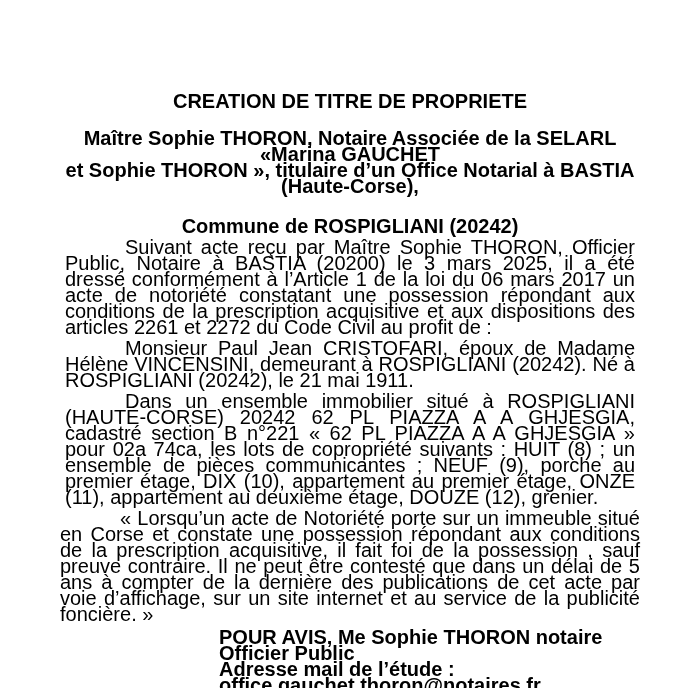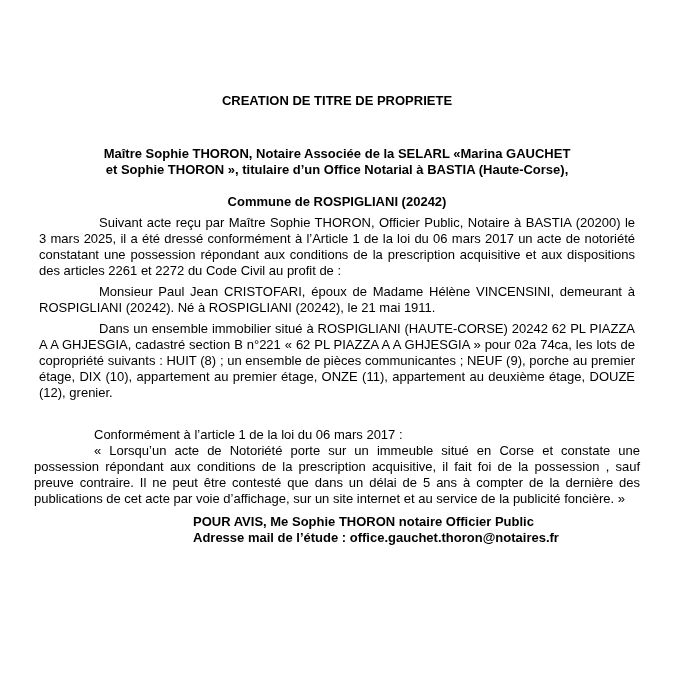--- a/index.html
+++ b/index.html
@@ -11,35 +11,35 @@
     height: 688px;
     background: #ffffff;
     color: #000000;
     font-family: "Liberation Sans", sans-serif;
     overflow: hidden;
   }
   .page {
     box-sizing: border-box;
     width: 699px;
     height: 492px;
-    padding: 93px 59px 0 34px;
-    font-size: 13px;
+    padding: 93px 59px 0 60px;
+    font-size: 20px;
     line-height: 16px;
   }
   .doc-title {
     text-align: center;
     font-weight: bold;
   }
   .notary-header {
-    margin-top: 37px;
+    margin-top: 21px;
     text-align: center;
     font-weight: bold;
   }
   .commune-heading {
-    margin-top: 16px;
+    margin-top: 24px;
     text-align: center;
     font-weight: bold;
   }
   .body-para {
     margin: 5px;
     text-align: justify;
     text-indent: 60px;
   }
   .loi-intro {
     margin-top: 26px;
@@ -69,21 +69,20 @@
   </div>
 
   <div class="commune-heading">Commune de ROSPIGLIANI (20242)</div>
 
   <p class="body-para">Suivant acte reçu par Maître Sophie THORON, Officier Public, Notaire à BASTIA (20200) le 3 mars 2025, il a été dressé conformément à l’Article 1 de la loi du 06 mars 2017 un acte de notoriété constatant une possession répondant aux conditions de la prescription acquisitive et aux dispositions des articles 2261 et 2272 du Code Civil au profit de :</p>
 
   <p class="body-para">Monsieur Paul Jean CRISTOFARI, époux de Madame Hélène VINCENSINI, demeurant à ROSPIGLIANI (20242). Né à ROSPIGLIANI (20242), le 21 mai 1911.</p>
 
   <p class="body-para">Dans un ensemble immobilier situé à ROSPIGLIANI (HAUTE-CORSE) 20242 62 PL PIAZZA A A GHJESGIA, cadastré section B n°221 « 62 PL PIAZZA A A GHJESGIA » pour 02a 74ca, les lots de copropriété suivants : HUIT (8) ; un ensemble de pièces communicantes ; NEUF (9), porche au premier étage, DIX (10), appartement au premier étage, ONZE (11), appartement au deuxième étage, DOUZE (12), grenier.</p>
 
-  <div class="loi-intro">Conformément à l’article 1 de la loi du 06 mars 2017 :</div>
 
   <p class="citation">« Lorsqu’un acte de Notoriété porte sur un immeuble situé en Corse et constate une possession répondant aux conditions de la prescription acquisitive, il fait foi de la possession , sauf preuve contraire. Il ne peut être contesté que dans un délai de 5 ans à compter de la dernière des publications de cet acte par voie d’affichage, sur un site internet et au service de la publicité foncière. »</p>
 
   <div class="signature-block">
     <div>POUR AVIS, Me Sophie THORON notaire Officier Public</div>
     <div>Adresse mail de l’étude : office.gauchet.thoron@notaires.fr</div>
   </div>
 
 </div>
 

